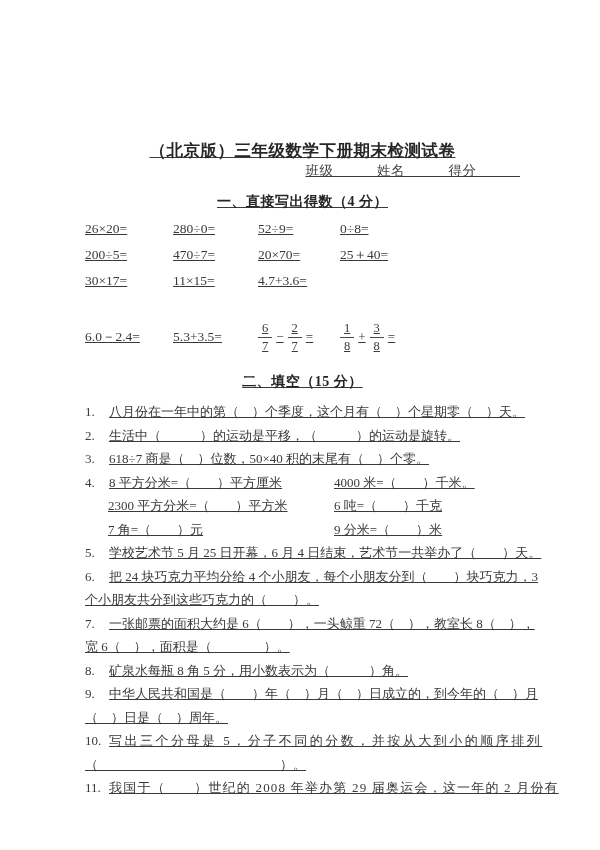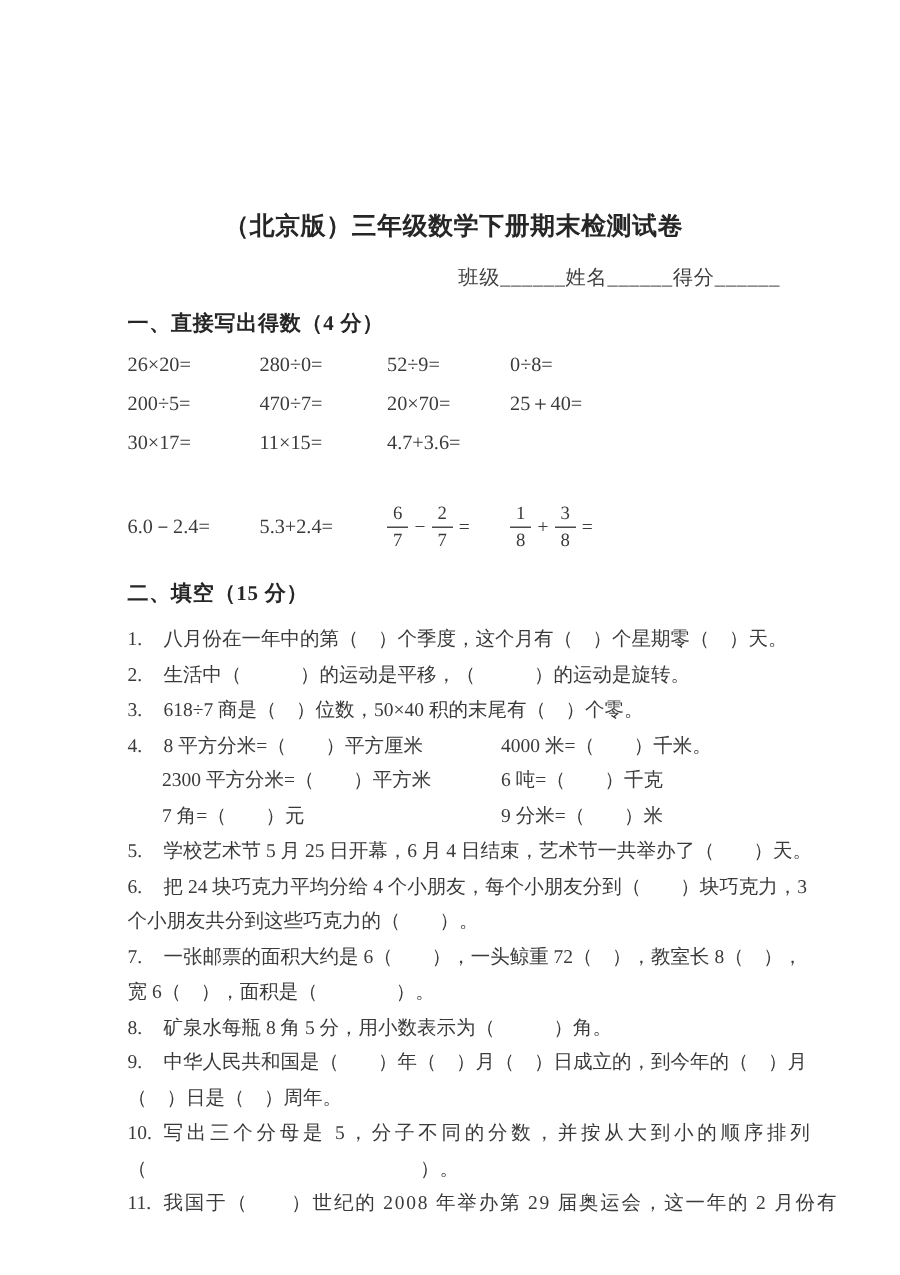--- a/index.html
+++ b/index.html
@@ -2,44 +2,44 @@
 <html><head>
 <meta charset="utf-8">
 <style>
   * { margin:0; padding:0; box-sizing:border-box; }
   html, body { width:600px; height:850px; }
   body {
     background:#ffffff;
     font-family:"Liberation Serif","DejaVu Serif",serif;
     color:#3a3a3a;
   }
-  .page { position:relative; width:600px; height:850px; background:#ffffff; overflow:hidden; }
+  .page { position:relative; width:600px; height:850px; background:#ffffff; overflow:hidden;text-decoration:underline; }
   .inner { padding:140px 80px 0 85px; }
 
   .title {
     text-align:center;
     font-weight:700;
     font-size:16.5px;
     color:#262626;
     letter-spacing:0.5px;
   }
   .student {
     text-align:right;
-    margin-top:14px;
     font-size:13.5px;
     letter-spacing:0.5px;
     color:#3f3f3f;
   }
 
   .sec-heading {
     margin-top:13px;
     font-weight:700;
     font-size:14px;
     color:#262626;
     letter-spacing:0.5px;
+    text-align:center;
   }
 
   .ar-grid {
     display:grid;
     grid-template-columns:88px 85px 82px 1fr;
     margin-top:5px;
     font-size:13.5px;
     line-height:26px;
   }
   .ar-grid span { white-space:nowrap; }
@@ -94,21 +94,21 @@
       <span>470÷7=</span>
       <span>20×70=</span>
       <span>25＋40=</span>
       <span>30×17=</span>
       <span>11×15=</span>
       <span>4.7+3.6=</span>
     </div>
 
     <div class="row4">
       <span>6.0－2.4=</span>
-      <span>5.3+2.4=</span>
+      <span>5.3+3.5=</span>
       <span class="fracexpr">
         <span class="frac">
           <span class="fn">6</span>
           <span class="fd">7</span>
         </span>
         <span class="fop">−</span>
         <span class="frac">
           <span class="fn">2</span>
           <span class="fd">7</span>
         </span>

